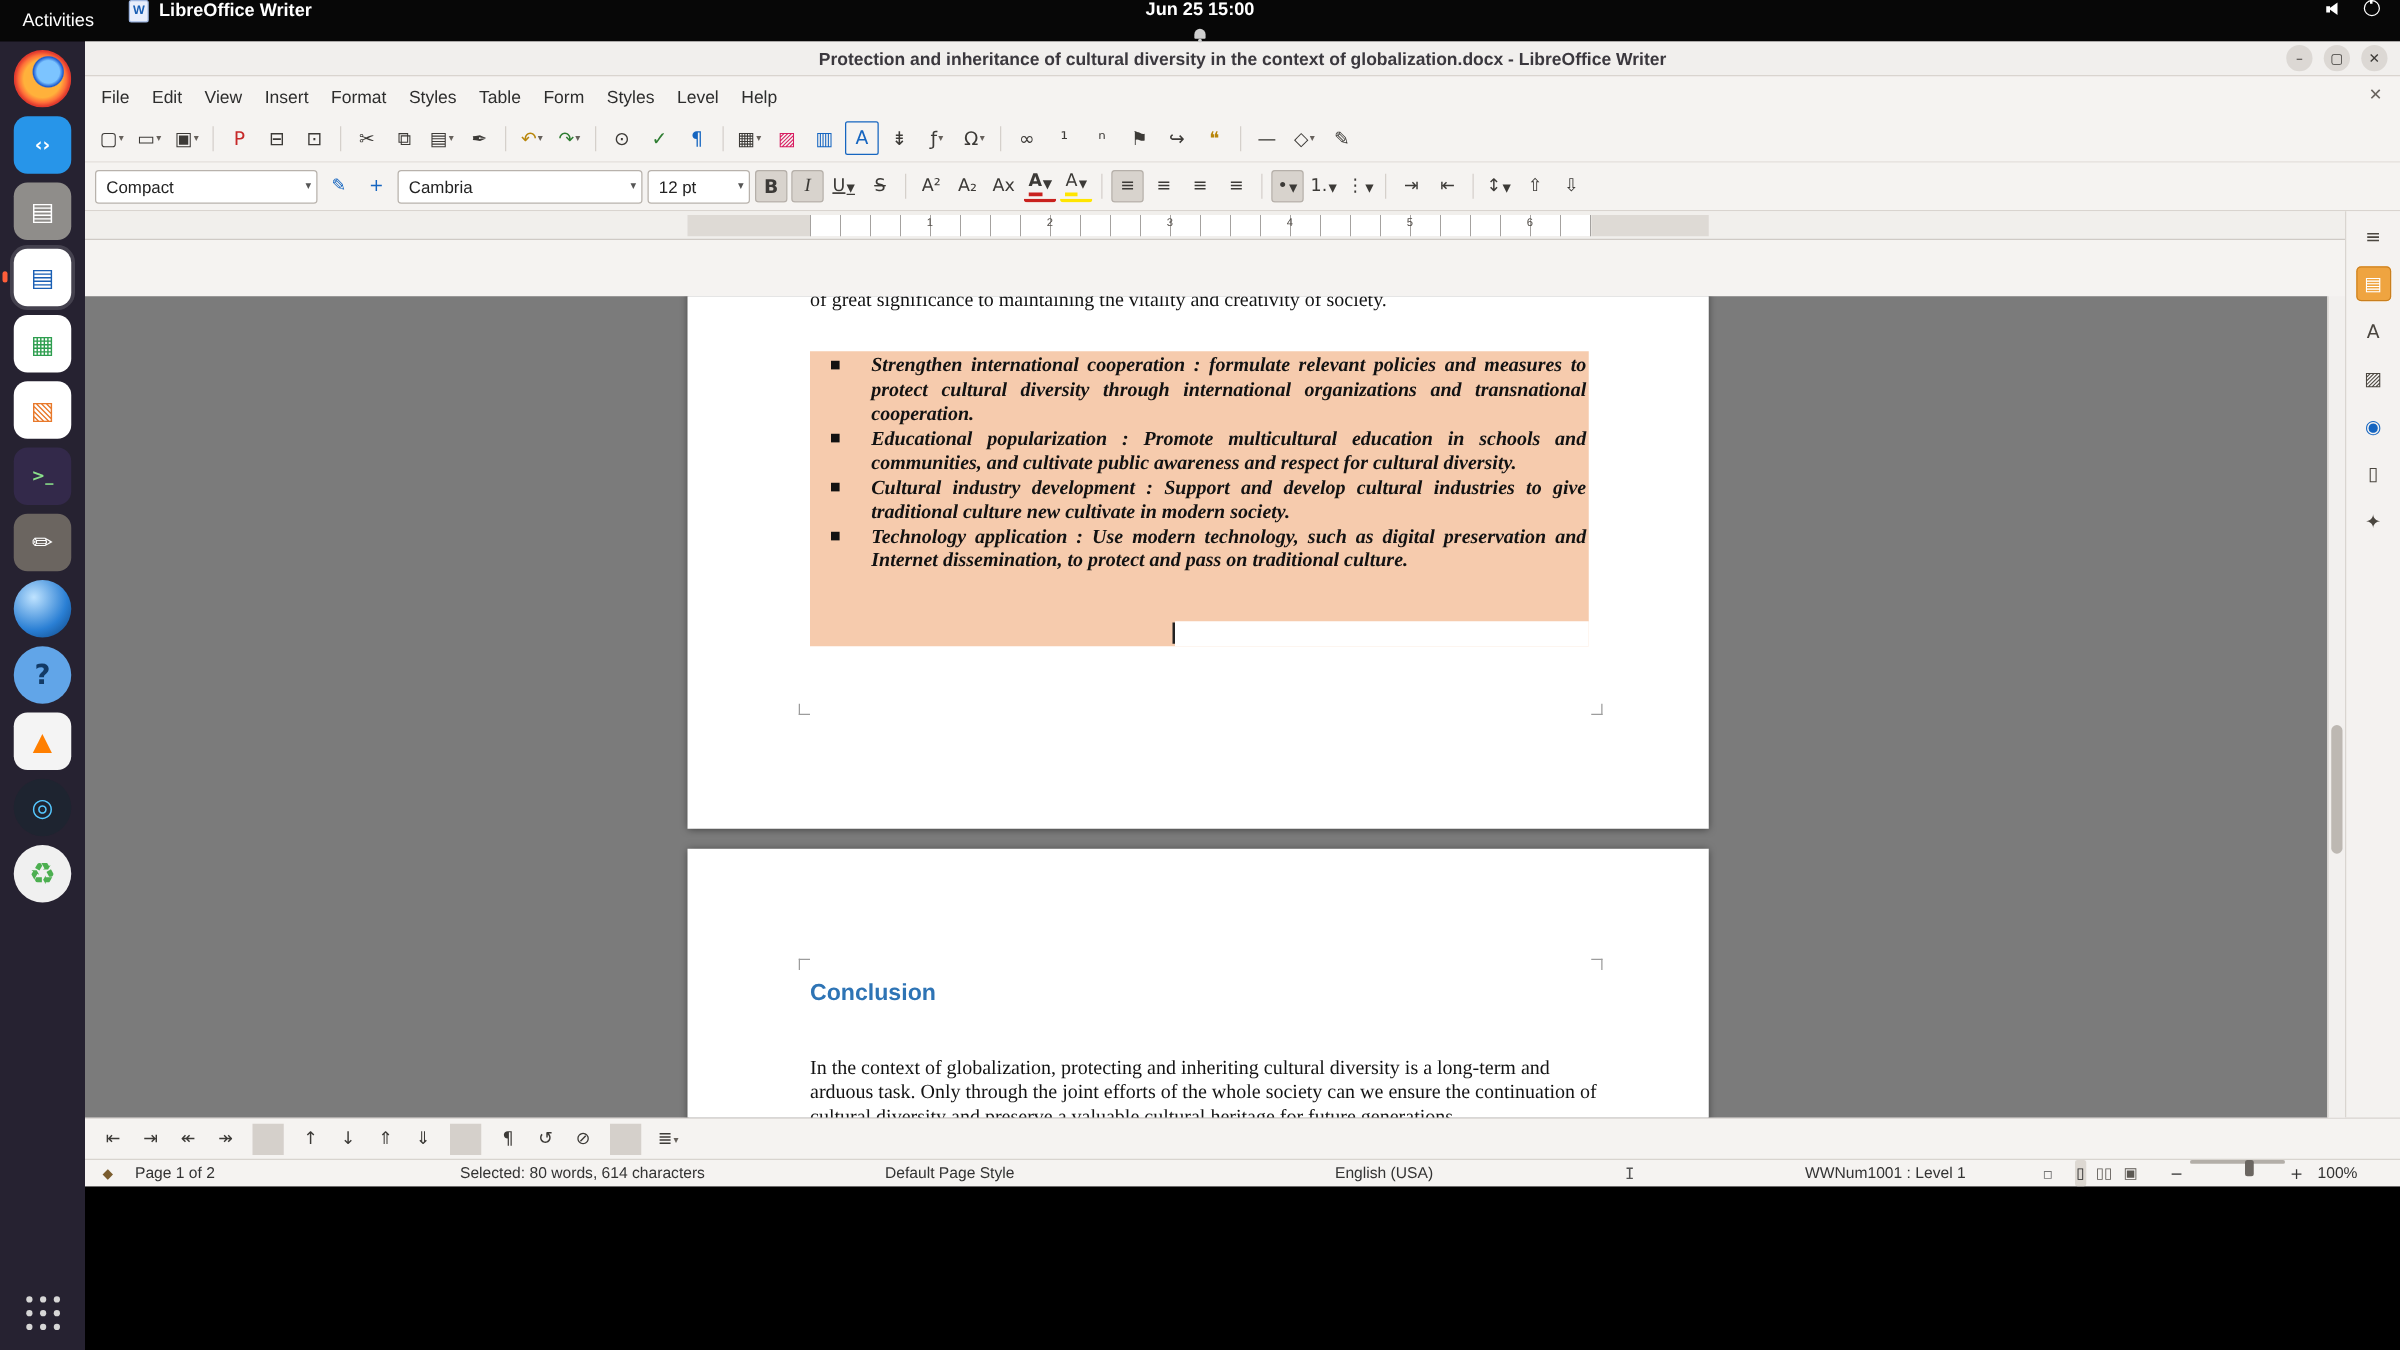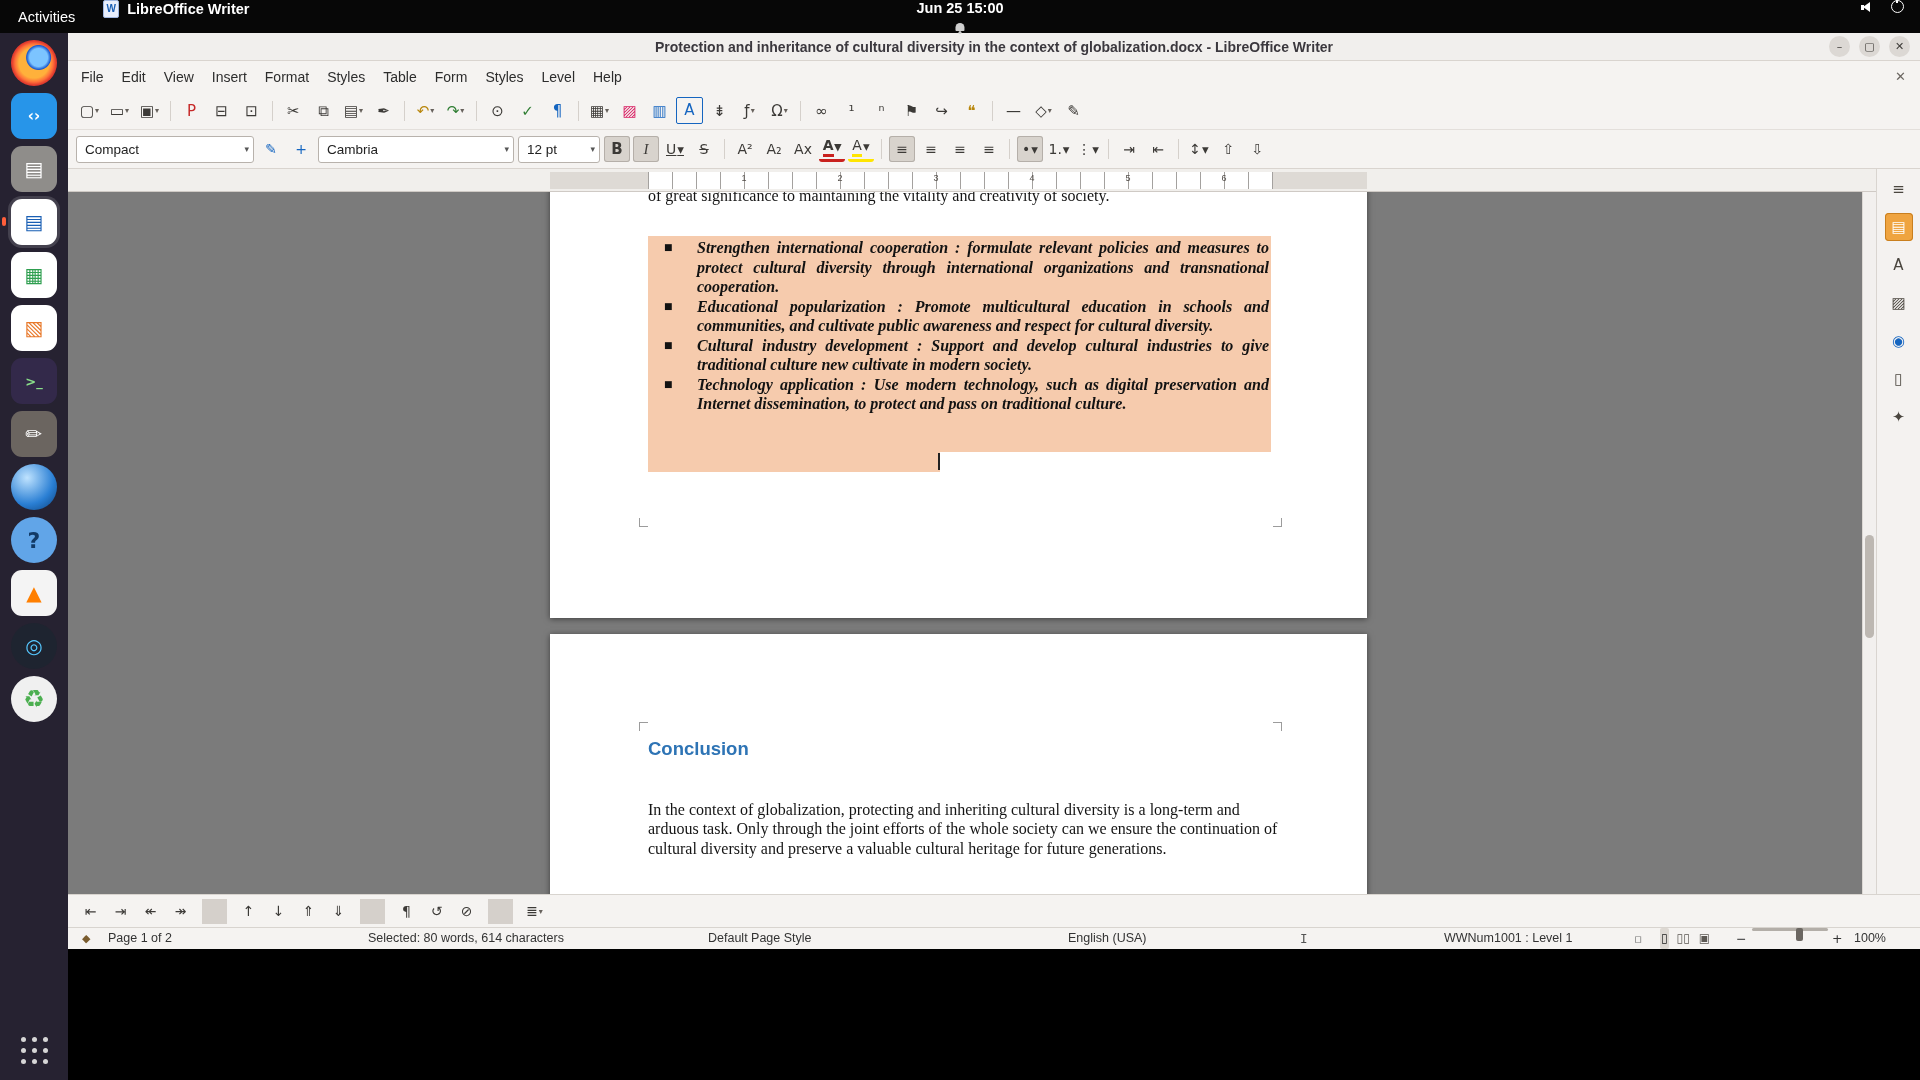--- a/index.html
+++ b/index.html
@@ -82,21 +82,21 @@
 
   
   .bodyrow { flex:1; display:flex; min-height:0; }
   .maincol { flex:1; display:flex; flex-direction:column; min-width:0; }
   .ruler { height:23px; position:relative; background:#f1efec; border-bottom:1px solid #cfcac5; }
   .ruler-page { position:absolute; left:482px; top:3px; width:817px; height:17px; background:#dedad5; }
   .ruler-text { position:absolute; left:580px; top:3px; width:625px; height:17px; background:#fff;
     background-image:repeating-linear-gradient(to right, rgba(90,85,80,.55) 0 1px, transparent 1px 24px); }
   .ruler-num { position:absolute; top:4px; transform:translateX(-50%); font-size:9px; color:#55504b; background:transparent; }
 
-  .canvasrow { flex:1; display:flex; min-height:0; }
+  .canvasrow { flex:1; display:flex; min-height:0;margin-top:45px; }
   .canvas { flex:1; position:relative; overflow:hidden; background:var(--canvas_gray,#7b7b7b); }
   .page { position:absolute; width:817px; height:946px; background:#fff; box-shadow:0 1px 6px rgba(0,0,0,.5); }
   #page1 { left:482px; top:-520px; }
   #page2 { left:482px; top:442px; }
 
   .doc-serif { font-family:"Liberation Serif","DejaVu Serif",serif; color:#141414; position:absolute; }
   .partial-line { left:580px; top:-5px; width:629px; font-size:16px; }
   .doc-h2 { position:absolute; left:580px; top:20px; font-weight:bold; font-size:17.5px; color:var(--heading_blue,#2e74b5); }
   .sel-block { position:absolute; left:580px; top:44px; width:623px; height:236px; background:var(--selection_highlight,#f6cbad); }
   .sel-list { list-style:none; padding-top:2px; }

